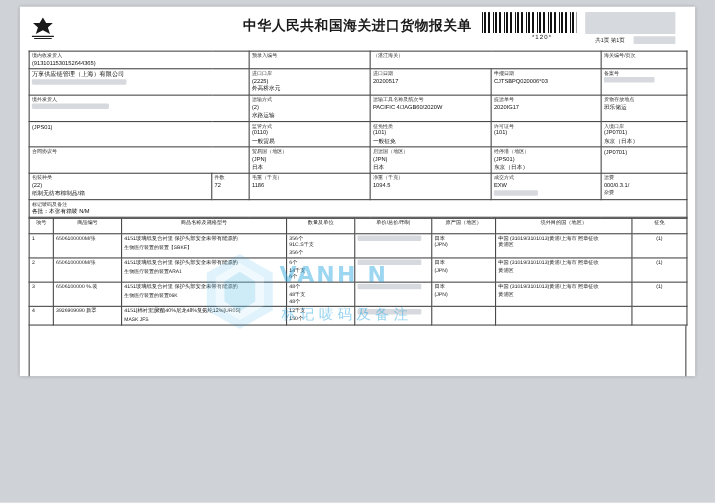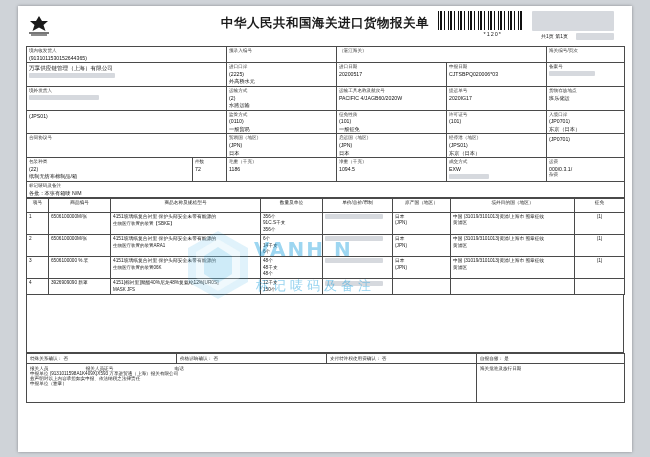--- a/index.html
+++ b/index.html
@@ -6,21 +6,21 @@
   body{
     width:650px;height:457px;
     background:#cfd3d8;
     font-family:"Liberation Sans","DejaVu Sans",sans-serif;
     font-size:5px;
     color:#1a1a1a;
     overflow:hidden;
   }
   .page{
     position:absolute;
-    left:18px;top:6px;width:614px;height:446px;
+    left:18px;top:6px;width:614px;height:336px;
     background:#fff;
     box-shadow:0 0 3px rgba(0,0,0,.35);
     overflow:hidden;
   }
   
   .hdr{position:relative;height:40px;}
   .logo{
     position:absolute;left:8px;top:8px;width:26px;height:24px;
     display:flex;align-items:center;justify-content:center;
     font-size:20px;color:#111;

